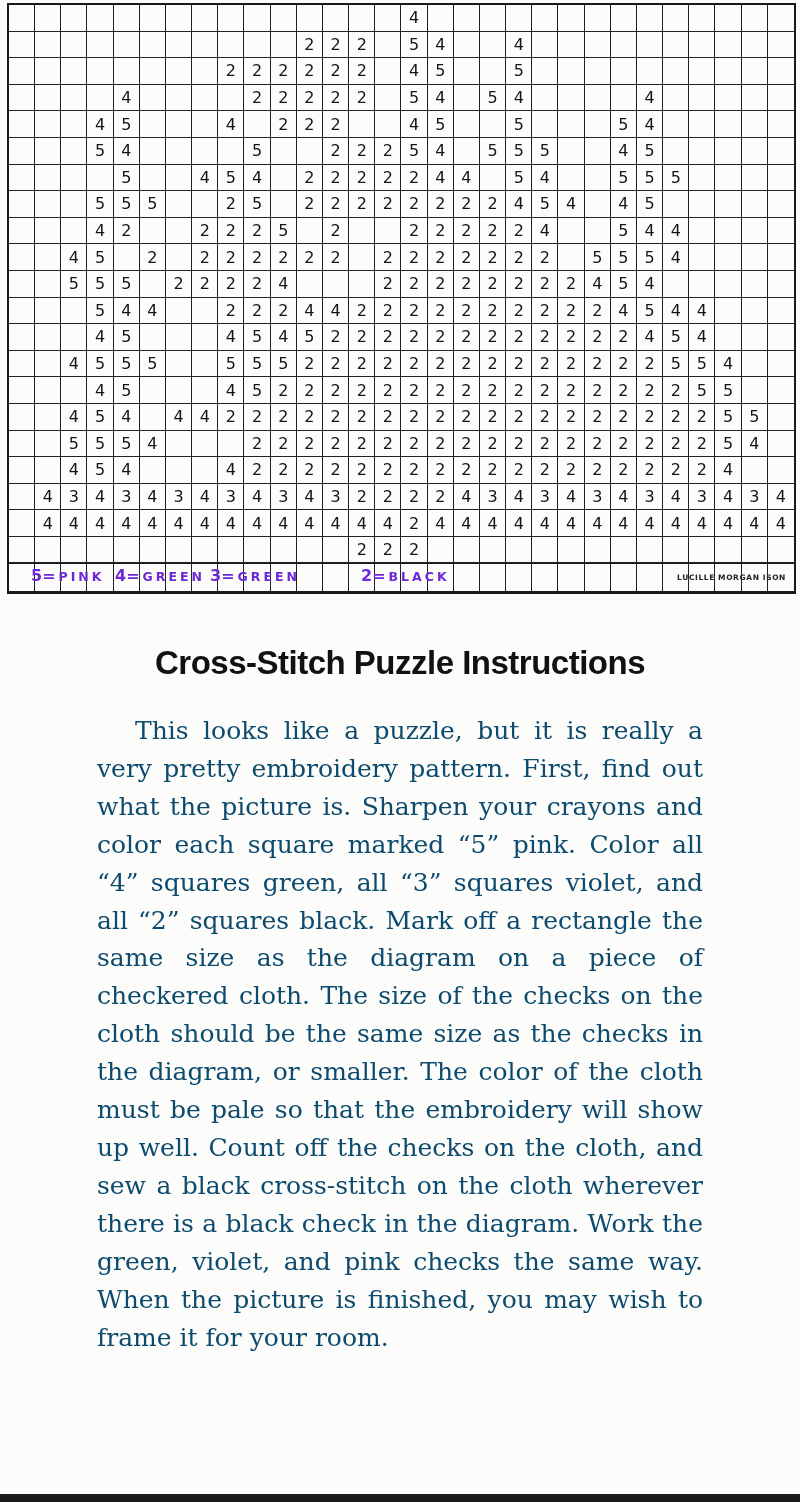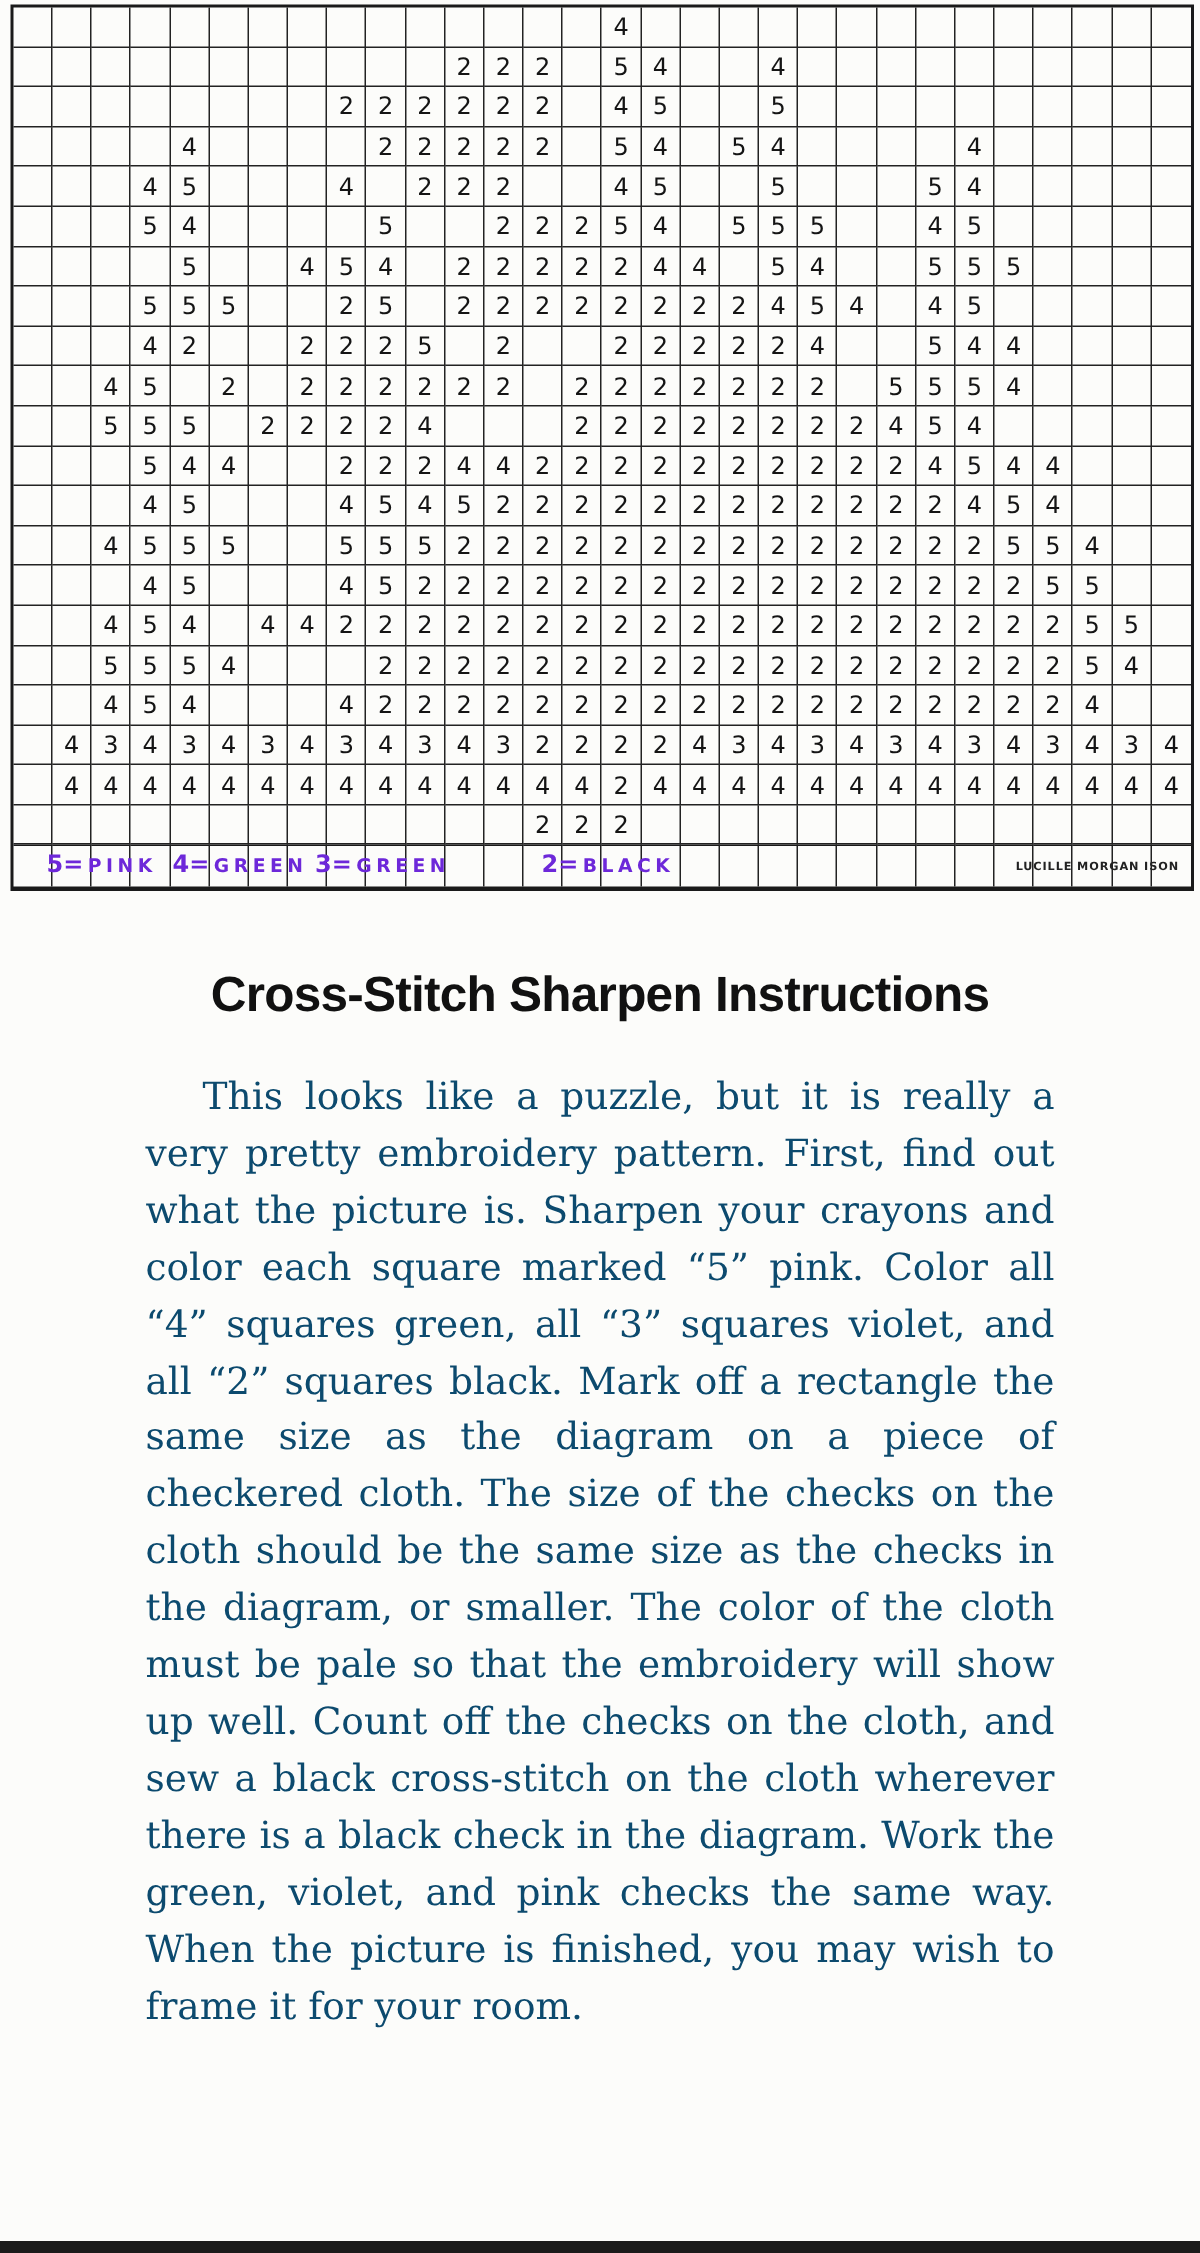--- a/index.html
+++ b/index.html
@@ -711,18 +711,18 @@
     </span>
     <span class="legend-item lg3">
       <span class="k">3=</span><span class="v">GREEN</span>
     </span>
     <span class="legend-item lg4">
       <span class="k">2=</span><span class="v">BLACK</span>
     </span>
     <span class="signature">Lucille Morgan Ison</span>
   </div>
 
-  <div class="title">Cross-Stitch Sharpen Instructions</div>
+  <div class="title">Cross-Stitch Puzzle Instructions</div>
 
   <div class="body-text">This looks like a puzzle, but it is really a very pretty embroidery pattern. First, find out what the picture is. Sharpen your crayons and color each square marked “5” pink. Color all “4” squares green, all “3” squares violet, and all “2” squares black. Mark off a rectangle the same size as the diagram on a piece of checkered cloth. The size of the checks on the cloth should be the same size as the checks in the diagram, or smaller. The color of the cloth must be pale so that the embroidery will show up well. Count off the checks on the cloth, and sew a black cross-stitch on the cloth wherever there is a black check in the diagram. Work the green, violet, and pink checks the same way. When the picture is finished, you may wish to frame it for your room.</div>
 
   <div class="page-edge"></div>
 </div>
 
 </body></html>

